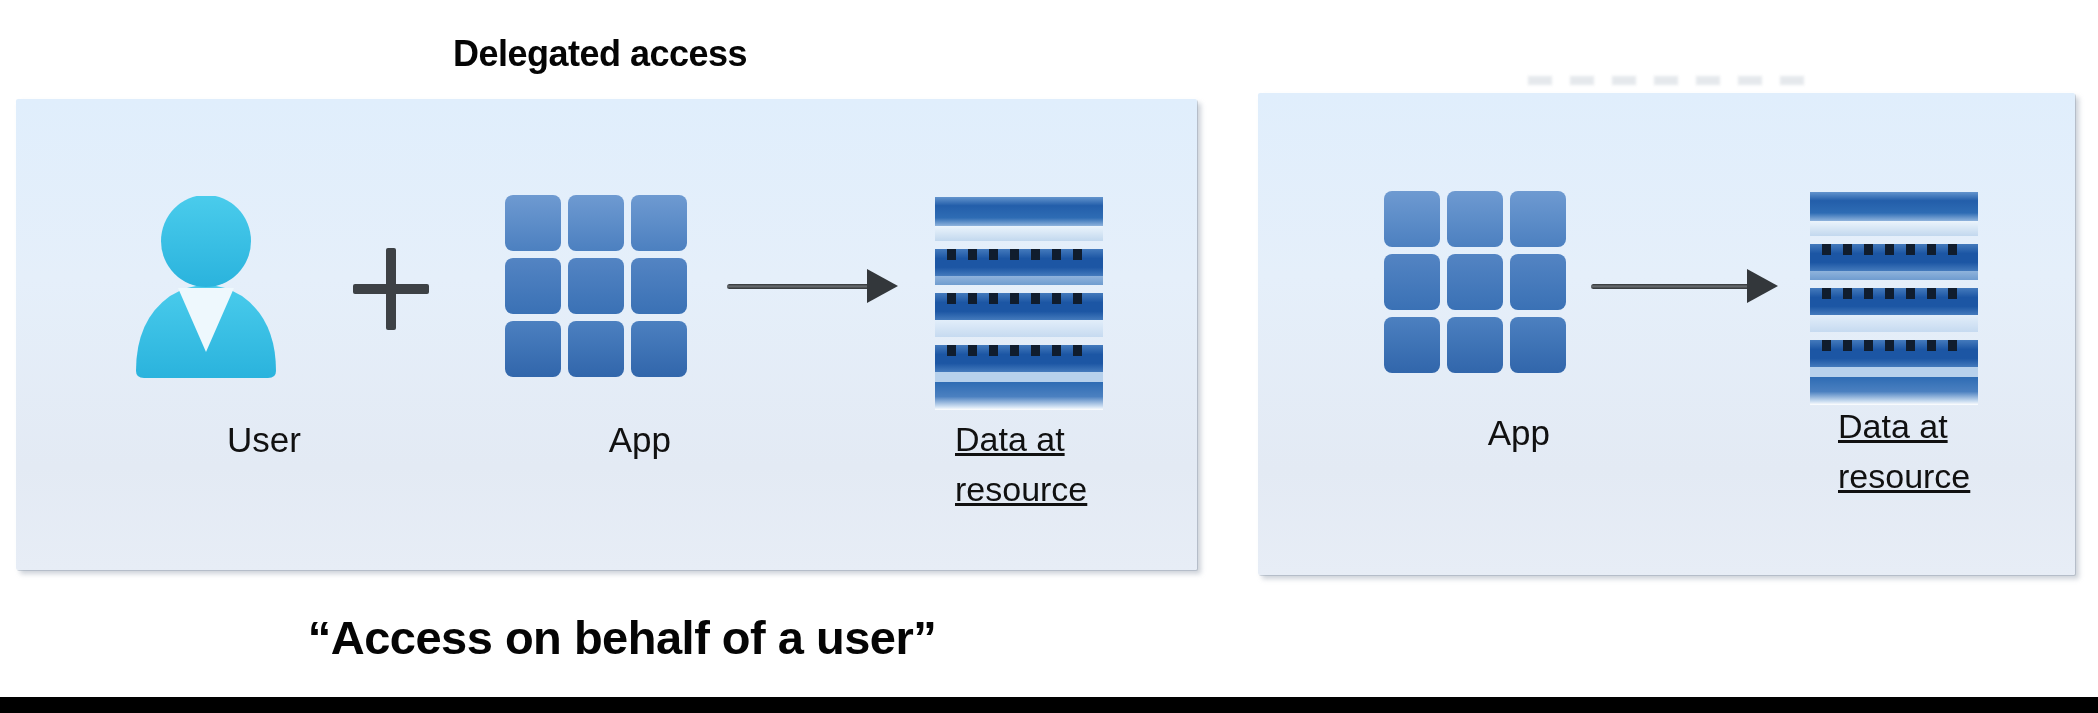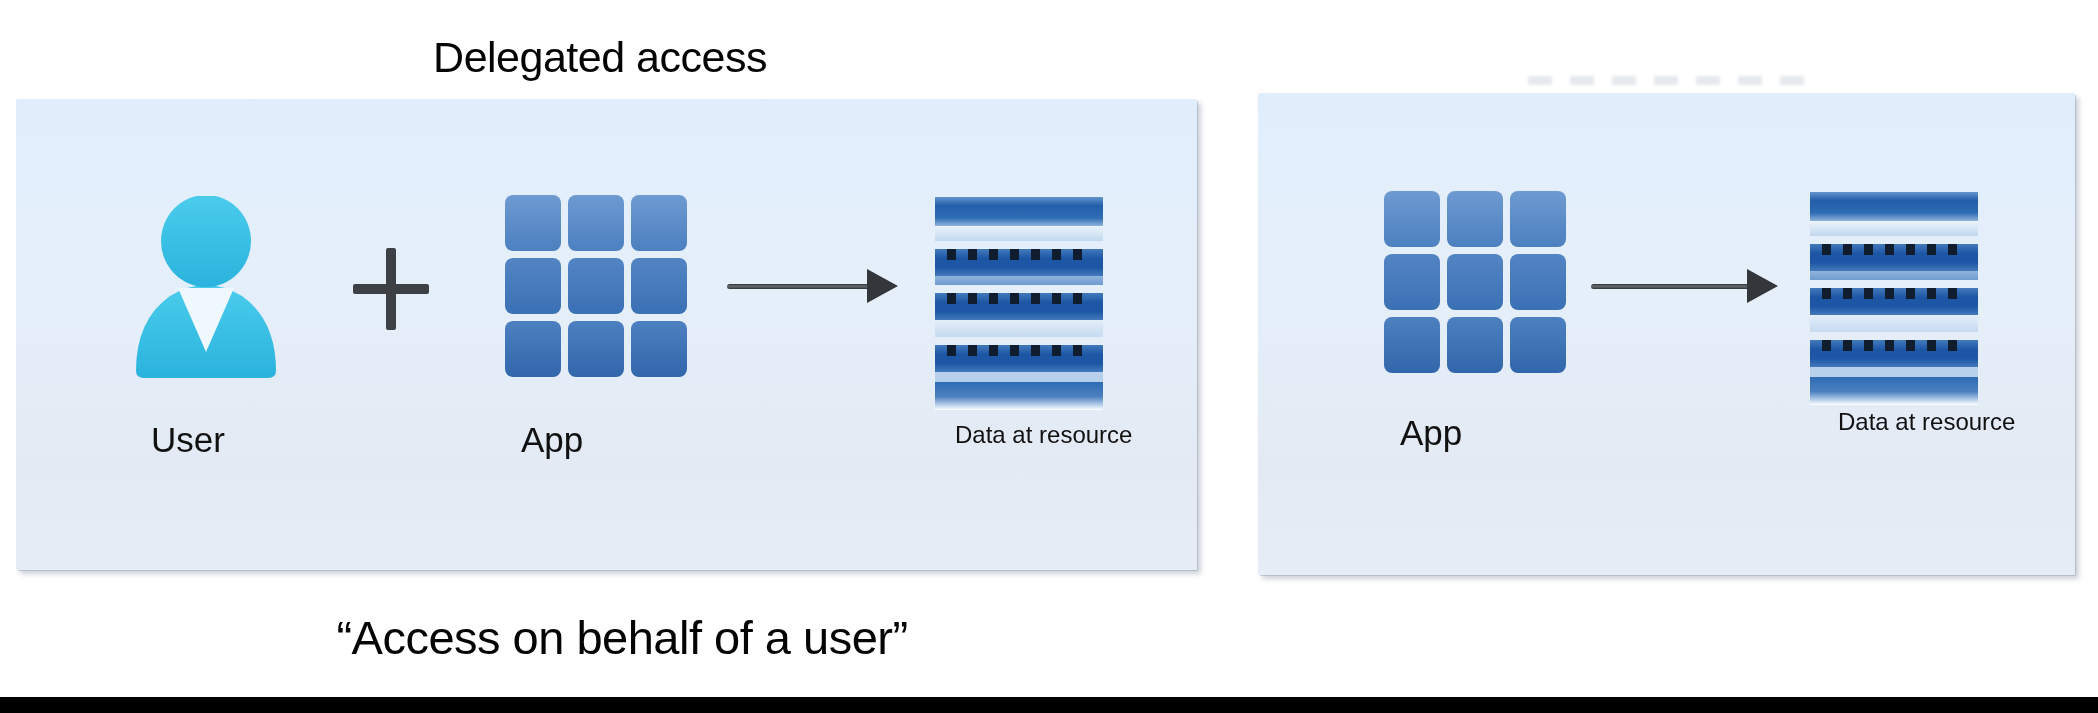--- a/index.html
+++ b/index.html
@@ -2,35 +2,35 @@
 <html><head>
 <meta charset="utf-8">
 <style>
   html,body{margin:0;padding:0;background:#ffffff;}
   .canvas{
     position:relative;width:2098px;height:713px;overflow:hidden;background:#ffffff;
     font-family:"Liberation Sans","DejaVu Sans",sans-serif;color:#0a0a0a;
   }
   .abs{position:absolute;}
   
-  .title{font-size:43px;font-weight:400;letter-spacing:-.5px;text-align:center;line-height:1.1;color:#050505;}
-  .caption{font-size:47px;font-weight:400;letter-spacing:-.5px;text-align:center;line-height:1.1;color:#050505;}
+  .title{font-size:36px;font-weight:700;letter-spacing:-.5px;text-align:center;line-height:1.1;color:#050505;}
+  .caption{font-size:47px;font-weight:700;letter-spacing:-.5px;text-align:center;line-height:1.1;color:#050505;}
   .ghost-dashes{
     height:9px;opacity:.8;filter:blur(1.5px);
     background:repeating-linear-gradient(90deg,#dfe3e8 0 24px,rgba(255,255,255,0) 24px 42px);
   }
   
   .panel{
     background:linear-gradient(180deg,#e0eefc 0%,#e5effa 38%,#e3eaf4 78%,#e7edf6 100%);
     border-radius:2px;
     box-shadow:4px 4px 5px rgba(130,143,160,.40),1px 1px 0 rgba(160,172,188,.45);
   }
   .item-label{font-size:35px;line-height:40px;color:#111;font-weight:400;}
-  .item-label.center{text-align:left;}
-  .resource-label{width:180px;font-size:24px;line-height:42px;color:#111;}
+  .item-label.center{text-align:right;}
+  .resource-label{width:180px;font-size:34px;line-height:50px;color:#111;text-decoration:underline;}
   
   .user-icon svg{display:block;}
   
   .plus-icon{width:76px;height:82px;}
   .plus-icon .h{position:absolute;left:0;top:36px;width:76px;height:10px;background:#3d4145;border-radius:2px;}
   .plus-icon .v{position:absolute;left:33px;top:0;width:10px;height:82px;background:#3d4145;border-radius:2px;}
   
   .app-grid{display:grid;grid-template-columns:repeat(3,56px);grid-template-rows:repeat(3,56px);gap:7px;}
   .app-grid .cell{border-radius:8px;}
   .app-grid .r1{background:linear-gradient(180deg,#6e9ad1 0%,#4c80c0 100%);}

